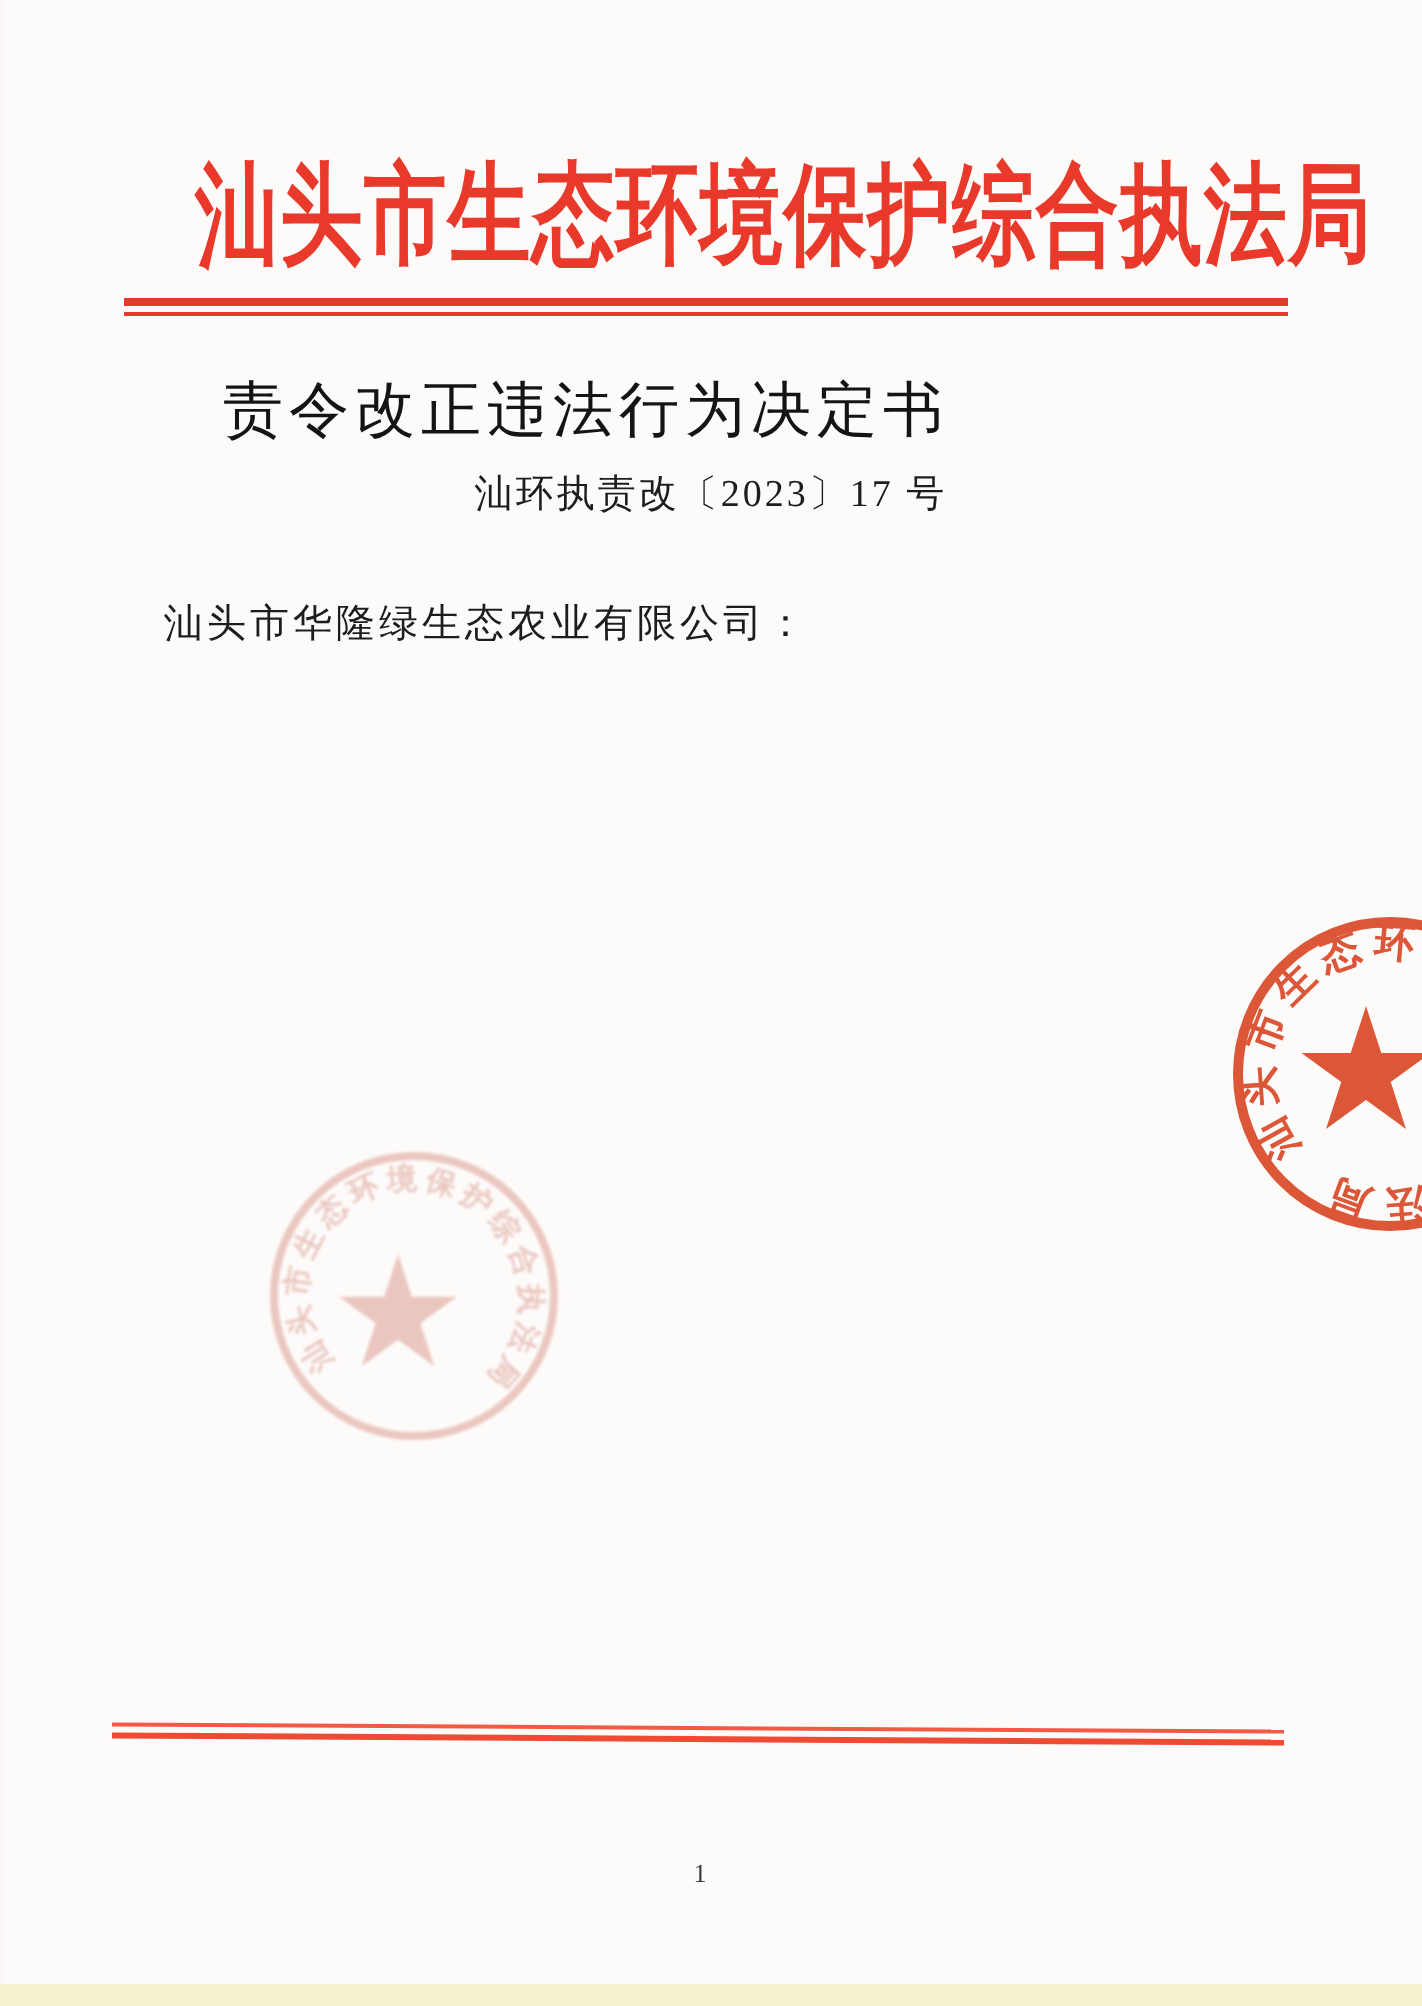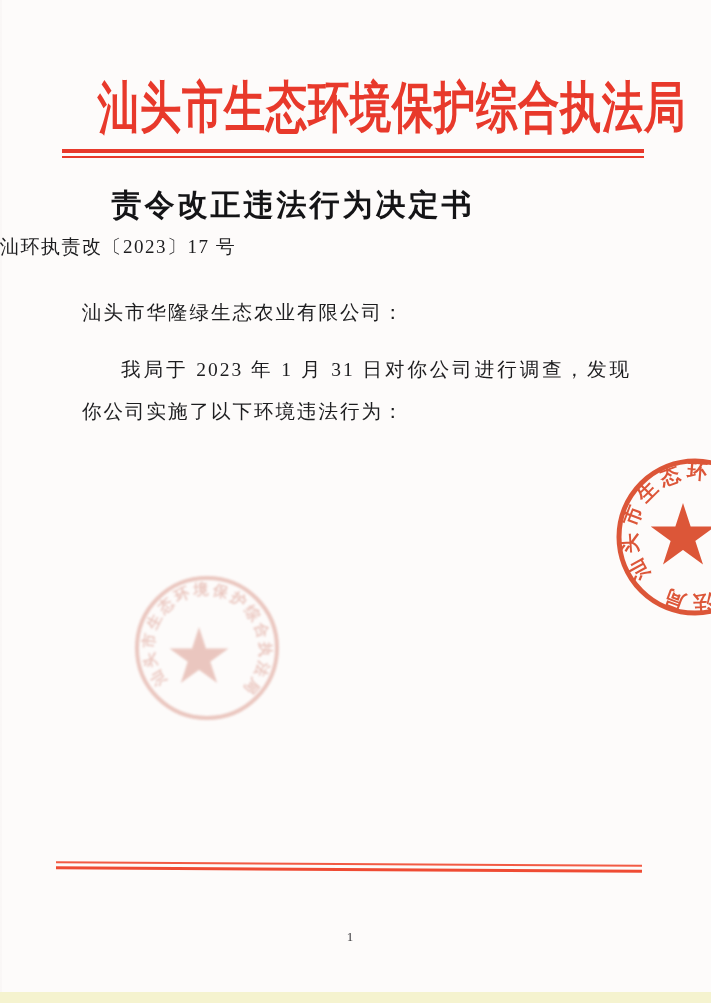--- a/index.html
+++ b/index.html
@@ -33,26 +33,26 @@
   }
   .rule-top{
     position:absolute;top:149px;left:62px;width:582px;height:9px;
     box-sizing:border-box;
     border-top:4px solid var(--accent_red);
     border-bottom:2px solid var(--accent_red);
     z-index:1;
   }
   .doc-title{
     position:absolute;top:185px;left:0;width:586px;
-    text-align:center;font-size:30px;font-weight:700;
+    text-align:center;font-size:30px;font-weight:400;
     letter-spacing:3px;z-index:1;color:#141416;
   }
   .doc-number{
     position:absolute;top:234px;left:0;width:711px;
-    text-align:left;font-size:19px;letter-spacing:1.5px;z-index:1;
+    text-align:center;font-size:19px;letter-spacing:1.5px;z-index:1;
   }
   .body-text{
     position:absolute;top:277px;left:67px;width:579px;
     font-size:19.5px;line-height:42px;letter-spacing:2px;
     text-align:justify;text-justify:inter-character;
     z-index:1;
   }
   .body-text p{margin:15px;}
   .body-text p.indent{text-indent:2em;}
   .rule-bottom{
@@ -104,21 +104,20 @@
   <div class="letterhead">
     <span class="letterhead-inner">汕头市生态环境保护综合执法局</span>
   </div>
   <div class="rule-top"></div>
 
   <div class="doc-title">责令改正违法行为决定书</div>
   <div class="doc-number">汕环执责改〔2023〕17 号</div>
 
   <div class="body-text">
     <p>汕头市华隆绿生态农业有限公司：</p>
-    <p class="indent">我局于 2023 年 1 月 31 日对你公司进行调查，发现你公司实施了以下环境违法行为：</p>
   </div>
 
   <div class="rule-bottom"></div>
 
   <svg class="seal-main" viewBox="0 0 116 210" xmlns="http://www.w3.org/2000/svg" aria-hidden="true">
     <defs>
       <path id="sealTextPath" d="M55.6,139.3 A58,58 0 1 1 144.4,64.7 A58,58 0 1 1 55.6,139.3" fill="none"></path>
     </defs>
     <circle cx="100" cy="102" r="76" fill="none" stroke="currentColor" stroke-width="5"></circle>
     <polygon points="88,68 108,129.5 55.7,91.5 120.3,91.5 68,129.5" fill="currentColor" fill-rule="nonzero"></polygon>

